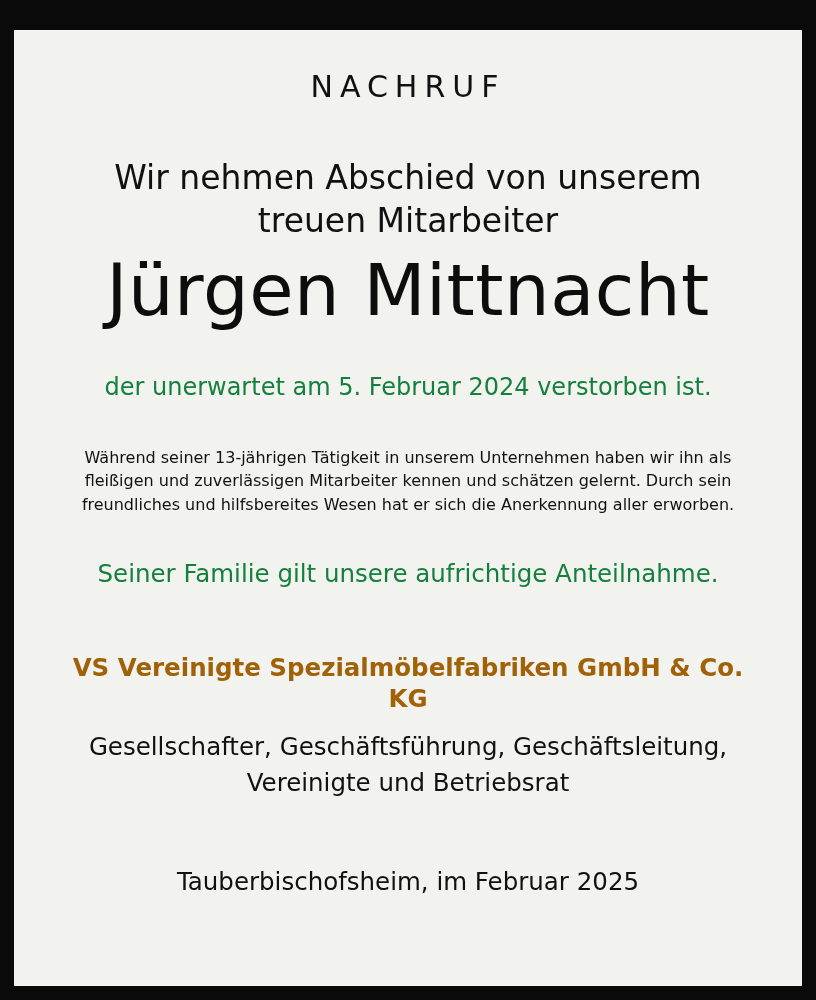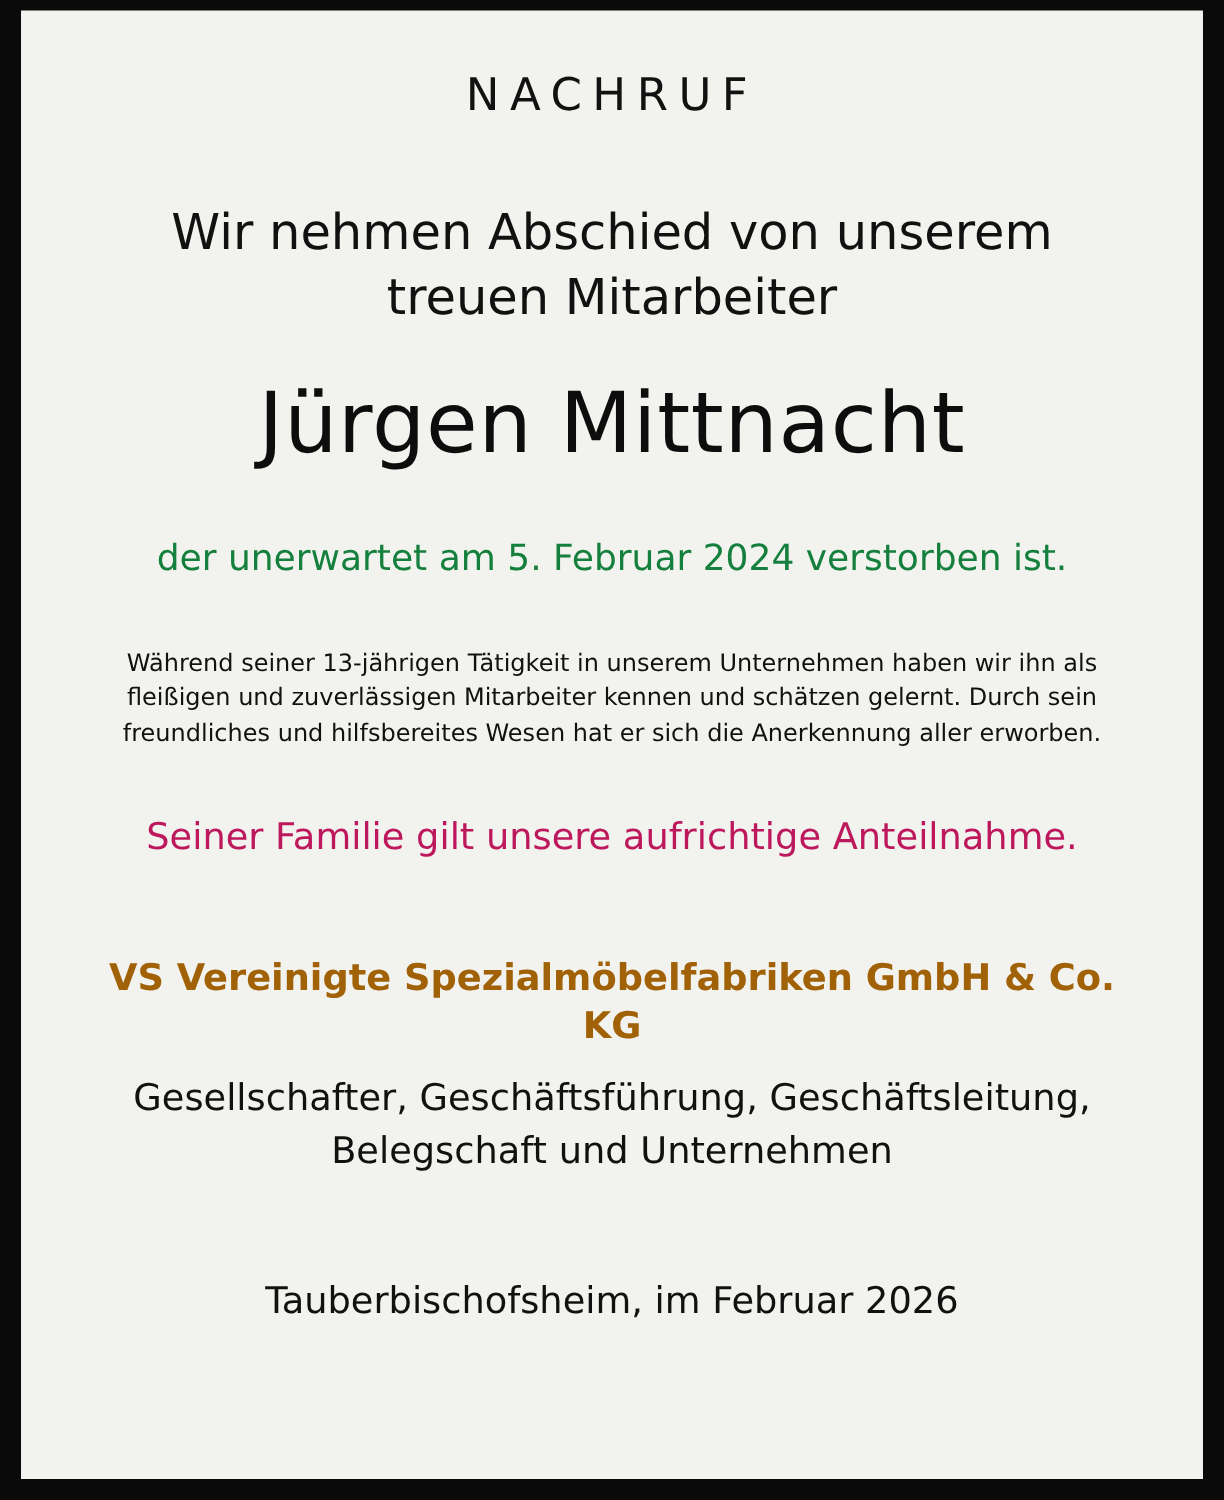--- a/index.html
+++ b/index.html
@@ -11,21 +11,21 @@
     width: 816px;
     height: 1000px;
     overflow: hidden;
     font-family: "DejaVu Sans", "Liberation Sans", sans-serif;
   }
   .obituary-frame {
     box-sizing: border-box;
     width: 816px;
     height: 1000px;
     background: #0a0a0a;
-    padding: 7px 14px 14px 14px;
+    padding: 30px 14px 14px 14px;
   }
   .obituary-card {
     box-sizing: border-box;
     width: 100%;
     height: 100%;
     background: #f2f2ef;
     display: flex;
     flex-direction: column;
     align-items: center;
     padding: 34px 52px 0 52px;
@@ -41,24 +41,24 @@
     line-height: 1.1;
   }
   .intro {
     font-size: 33px;
     text-align: center;
     margin-top: 54px;
     line-height: 1.3;
     color: #111;
   }
   .name {
-    font-size: 56px;
+    font-size: 72px;
     font-weight: 400;
     text-align: center;
-    margin-top: 34px;
+    margin-top: 10px;
     letter-spacing: 0.5px;
     line-height: 1.05;
     color: #0d0d0d;
   }
   .deceased-line {
     font-size: 24px;
     text-align: center;
     margin-top: 44px;
     line-height: 1.3;
     color: #15803d;
@@ -69,21 +69,21 @@
     margin-top: 42px;
     line-height: 1.48;
     color: #111;
     max-width: 700px;
   }
   .closing {
     font-size: 24.5px;
     text-align: center;
     margin-top: 40px;
     line-height: 1.35;
-    color: #be185d;
+    color: #15803d;
   }
   .company {
     font-size: 24.5px;
     font-weight: 700;
     text-align: center;
     margin-top: 62px;
     line-height: 1.3;
     color: #a16207;
   }
   .signatories {
@@ -115,18 +115,18 @@
     <div class="name">Jürgen Mittnacht</div>
 
     <div class="deceased-line">der unerwartet am 5. Februar 2024 verstorben ist.</div>
 
     <div class="body-text">Während seiner 13-jährigen Tätigkeit in unserem Unternehmen haben wir ihn als fleißigen und zuverlässigen Mitarbeiter kennen und schätzen gelernt. Durch sein freundliches und hilfsbereites Wesen hat er sich die Anerkennung aller erworben.</div>
 
     <div class="closing">Seiner Familie gilt unsere aufrichtige Anteilnahme.</div>
 
     <div class="company">VS Vereinigte Spezialmöbelfabriken GmbH &amp; Co. KG</div>
 
-    <div class="signatories">Gesellschafter, Geschäftsführung, Geschäftsleitung, Belegschaft und Unternehmen</div>
+    <div class="signatories">Gesellschafter, Geschäftsführung, Geschäftsleitung, Vereinigte und Betriebsrat</div>
 
-    <div class="place-date">Tauberbischofsheim, im Februar 2026</div>
+    <div class="place-date">Tauberbischofsheim, im Februar 2025</div>
 
   </div>
 </div>
 
 </body></html>

